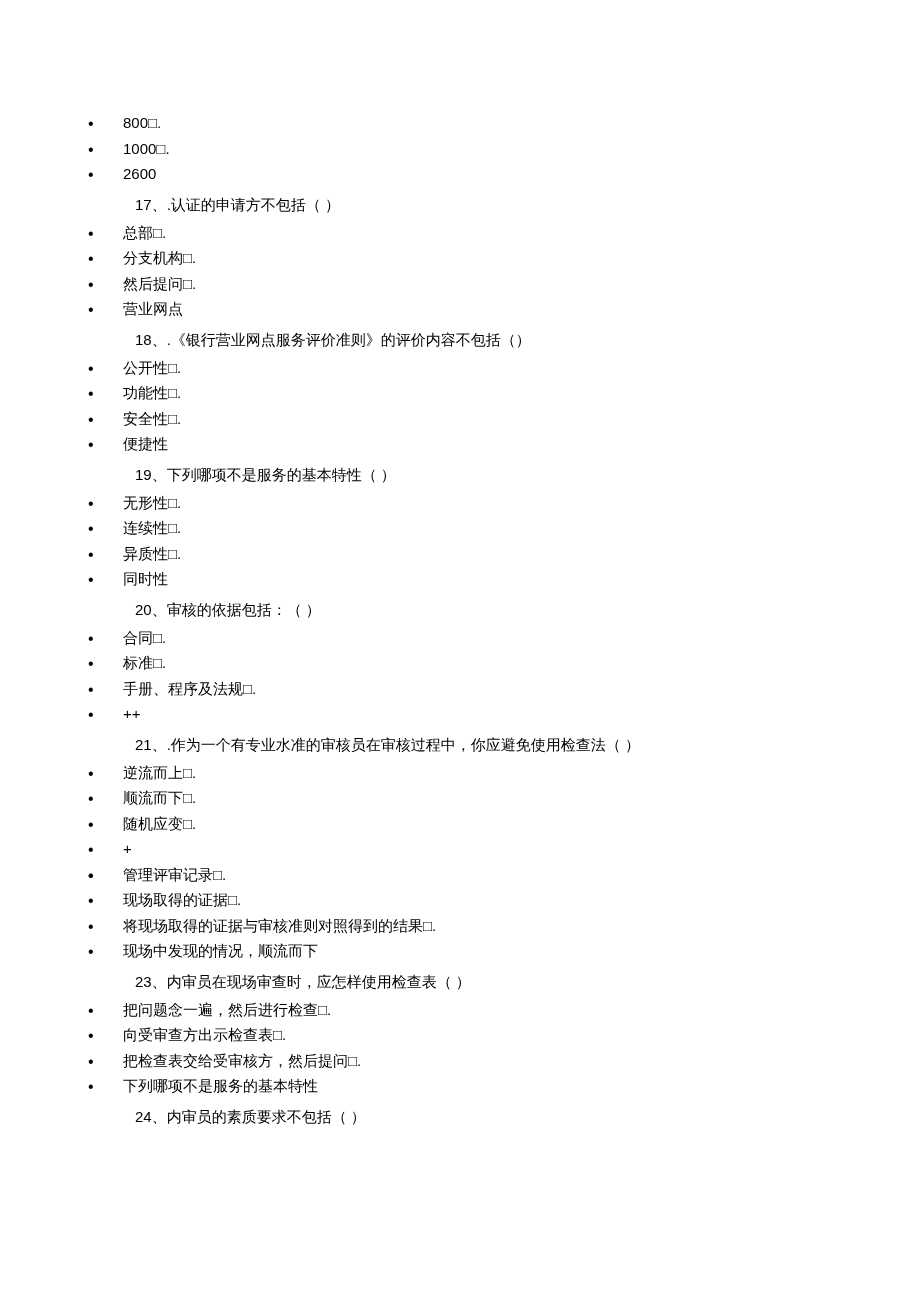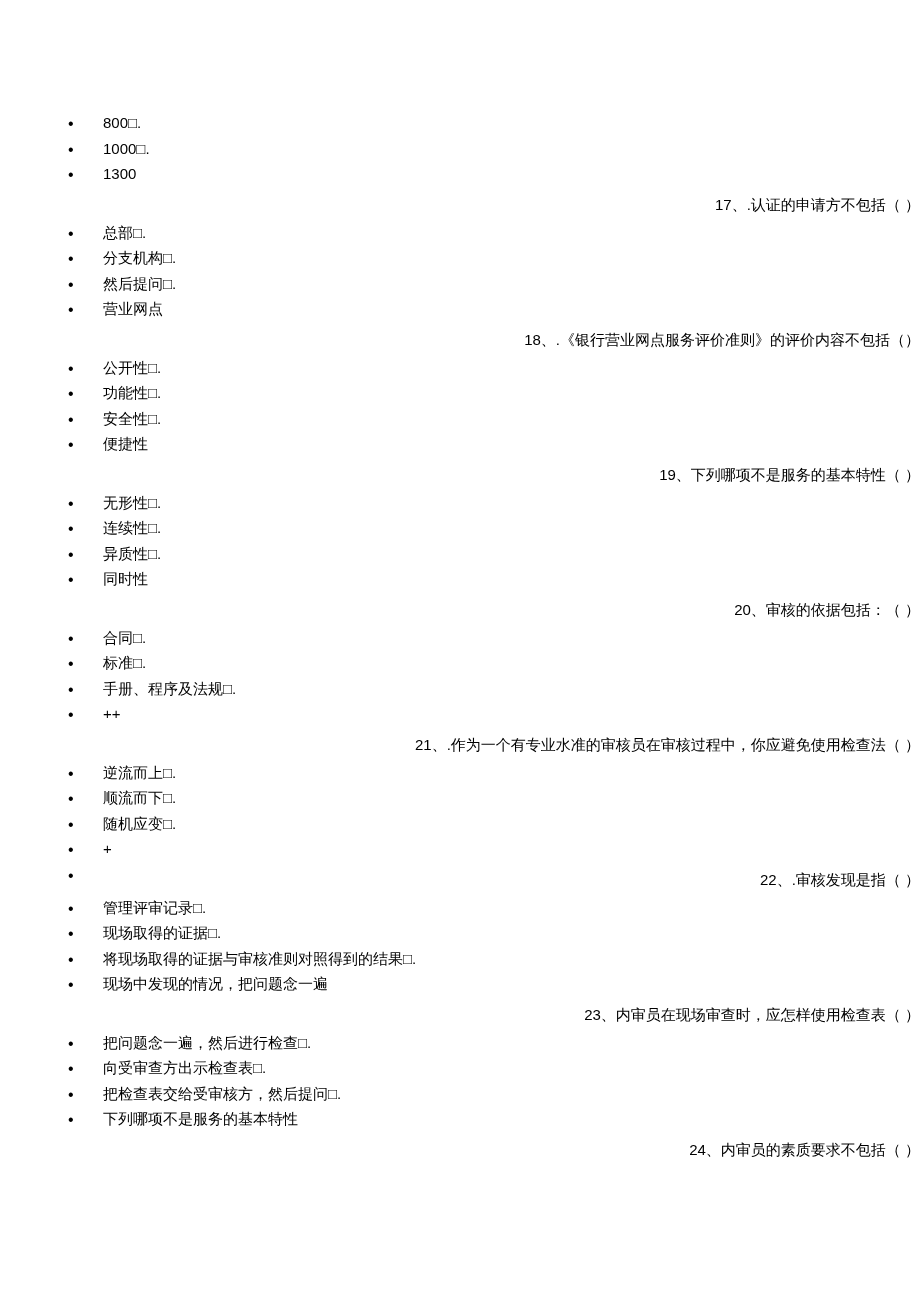--- a/index.html
+++ b/index.html
@@ -9,46 +9,46 @@
       width: 920px;
       padding: 110px 0 40px 0;
       font-size: 15px;
       color: #000;
       line-height: 1.6;
     }
     .question {
       padding-left: 135px;
       margin-top: 6px;
       margin-bottom: 3px;
-      text-align: right;
     }
     ul {
       list-style: none;
       padding-left: 68px;
+      margin-left: 20px;
     }
     li {
       position: relative;
       padding-left: 35px;
       line-height: 1.7;
     }
     li::before {
       content: "•";
       position: absolute;
       left: 0;
       font-size: 16px;
     }
   </style>
 </head>
 <body>
 
 <div id="content">
     <ul>
       <li>800□.</li>
       <li>1000□.</li>
-      <li>1300</li>
+      <li>2600</li>
     </ul>
     <div class="question">17、.认证的申请方不包括（ ）</div>
     <ul>
       <li>总部□.</li>
       <li>分支机构□.</li>
       <li>然后提问□.</li>
       <li>营业网点</li>
     </ul>
     <div class="question">18、.《银行营业网点服务评价准则》的评价内容不包括（）</div>
     <ul>
@@ -72,26 +72,25 @@
       <li>++</li>
     </ul>
     <div class="question">21、.作为一个有专业水准的审核员在审核过程中，你应避免使用检查法（ ）</div>
     <ul>
       <li>逆流而上□.</li>
       <li>顺流而下□.</li>
       <li>随机应变□.</li>
       <li>+</li>
       <li></li>
     </ul>
-    <div class="question">22、.审核发现是指（ ）</div>
     <ul>
       <li>管理评审记录□.</li>
       <li>现场取得的证据□.</li>
       <li>将现场取得的证据与审核准则对照得到的结果□.</li>
-      <li>现场中发现的情况，把问题念一遍</li>
+      <li>现场中发现的情况，顺流而下</li>
     </ul>
     <div class="question">23、内审员在现场审查时，应怎样使用检查表（ ）</div>
     <ul>
       <li>把问题念一遍，然后进行检查□.</li>
       <li>向受审查方出示检查表□.</li>
       <li>把检查表交给受审核方，然后提问□.</li>
       <li>下列哪项不是服务的基本特性</li>
     </ul>
     <div class="question">24、内审员的素质要求不包括（ ）</div>
   </div>

